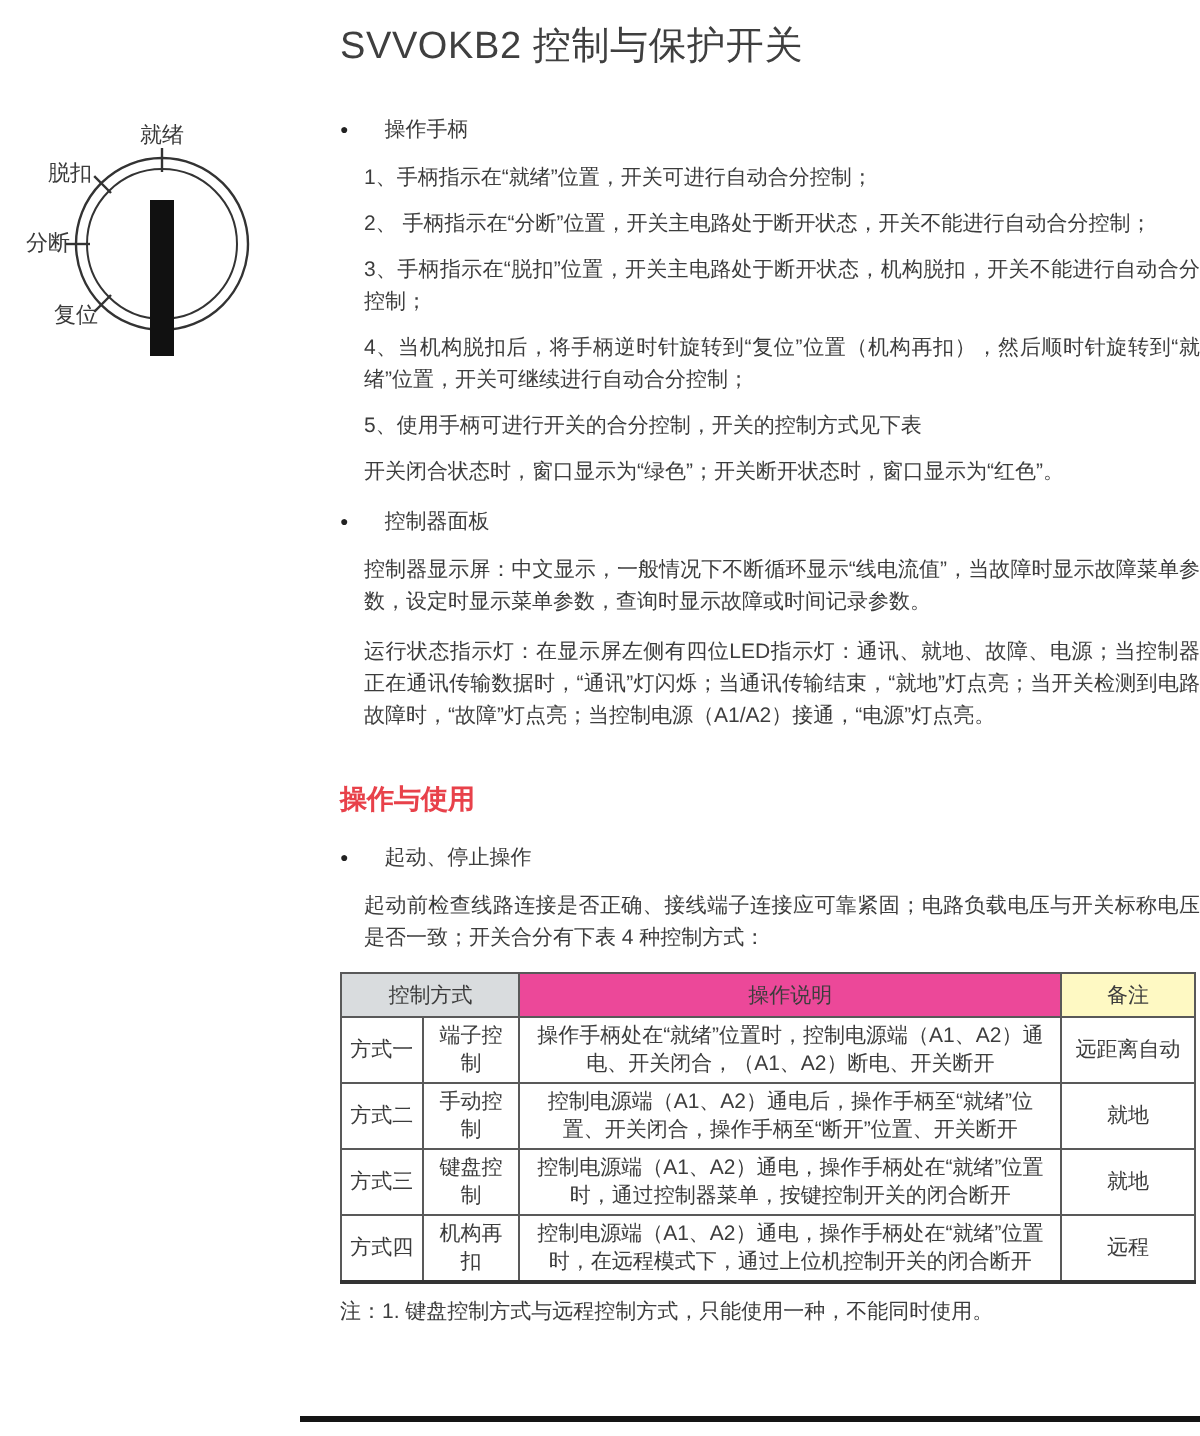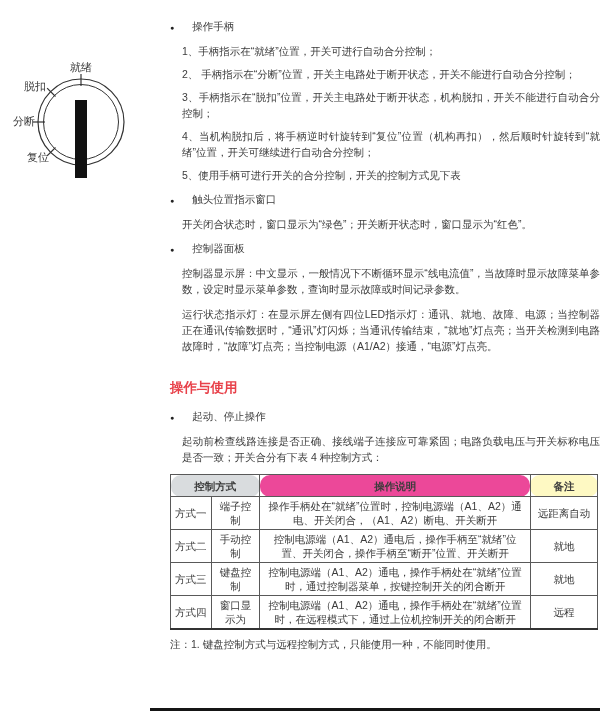--- a/index.html
+++ b/index.html
@@ -47,21 +47,21 @@
   
   table.ctrl {
     border-collapse:collapse; width:428px; margin-top:3px;
     font-size:10.5px; table-layout:fixed;
   }
   table.ctrl th, table.ctrl td {
     border:1px solid #595959; padding:2px 4px;
     text-align:center; vertical-align:middle; line-height:14px;
   }
   table.ctrl thead th {
-    background:#d9dcde; font-weight:bold; height:17px;border-radius:10px;
+    background:#d9dcde; font-weight:normal; height:17px;
   }
   table.ctrl tbody tr:last-child td { border-bottom:2px solid #333; }
   table.ctrl tbody td { height:27px; }
   .col-mode { width:40px; }
   .col-type { width:48px; }
   .col-desc { width:266px; }
   .col-remark { width:66px; }
 
   
   .notes { font-size:10.5px; line-height:15px; margin-top:7px; color:#3c3c3c; }
@@ -84,35 +84,32 @@
   <line x1="47.1" y1="117.9" x2="55.5" y2="109.5" stroke="#333" stroke-width="1.2"></line>
   <rect x="75" y="62" width="12" height="78" fill="#111"></rect>
   <text x="81" y="33" text-anchor="middle">就绪</text>
   <text x="46" y="52" text-anchor="end">脱扣</text>
   <text x="35" y="87" text-anchor="end">分断</text>
   <text x="49" y="123" text-anchor="end">复位</text>
 </svg>
 
 <div class="main">
 
+  <h1 class="title">SVVOKB2 控制与保护开关</h1>
 
   <div class="sec-head">
     <span class="bullet">●</span>
     <span>操作手柄</span>
   </div>
   <div class="num-item">1、手柄指示在“就绪”位置，开关可进行自动合分控制；</div>
   <div class="num-item">2、 手柄指示在“分断”位置，开关主电路处于断开状态，开关不能进行自动合分控制；</div>
   <div class="num-item">3、手柄指示在“脱扣”位置，开关主电路处于断开状态，机构脱扣，开关不能进行自动合分控制；</div>
   <div class="num-item">4、当机构脱扣后，将手柄逆时针旋转到“复位”位置（机构再扣），然后顺时针旋转到“就绪”位置，开关可继续进行自动合分控制；</div>
   <div class="num-item">5、使用手柄可进行开关的合分控制，开关的控制方式见下表</div>
 
-  <div class="sec-head">
-    <span class="bullet">●</span>
-    <span>触头位置指示窗口</span>
-  </div>
   <p class="para">开关闭合状态时，窗口显示为“绿色”；开关断开状态时，窗口显示为“红色”。</p>
 
   <div class="sec-head">
     <span class="bullet">●</span>
     <span>控制器面板</span>
   </div>
   <p class="para">控制器显示屏：中文显示，一般情况下不断循环显示“线电流值”，当故障时显示故障菜单参数，设定时显示菜单参数，查询时显示故障或时间记录参数。</p>
   <p class="para">运行状态指示灯：在显示屏左侧有四位LED指示灯：通讯、就地、故障、电源；当控制器正在通讯传输数据时，“通讯”灯闪烁；当通讯传输结束，“就地”灯点亮；当开关检测到电路故障时，“故障”灯点亮；当控制电源（A1/A2）接通，“电源”灯点亮。</p>
 
   <div class="red-heading" style="color: rgb(232, 65, 74);">操作与使用</div>
@@ -151,21 +148,21 @@
         <td>就地</td>
       </tr>
       <tr>
         <td>方式三</td>
         <td>键盘控制</td>
         <td>控制电源端（A1、A2）通电，操作手柄处在“就绪”位置时，通过控制器菜单，按键控制开关的闭合断开</td>
         <td>就地</td>
       </tr>
       <tr>
         <td>方式四</td>
-        <td>窗口显示为</td>
+        <td>机构再扣</td>
         <td>控制电源端（A1、A2）通电，操作手柄处在“就绪”位置时，在远程模式下，通过上位机控制开关的闭合断开</td>
         <td>远程</td>
       </tr>
     </tbody>
   </table>
 
   <div class="notes">
     <p class="row">注：1. 键盘控制方式与远程控制方式，只能使用一种，不能同时使用。</p>
 
   </div>

